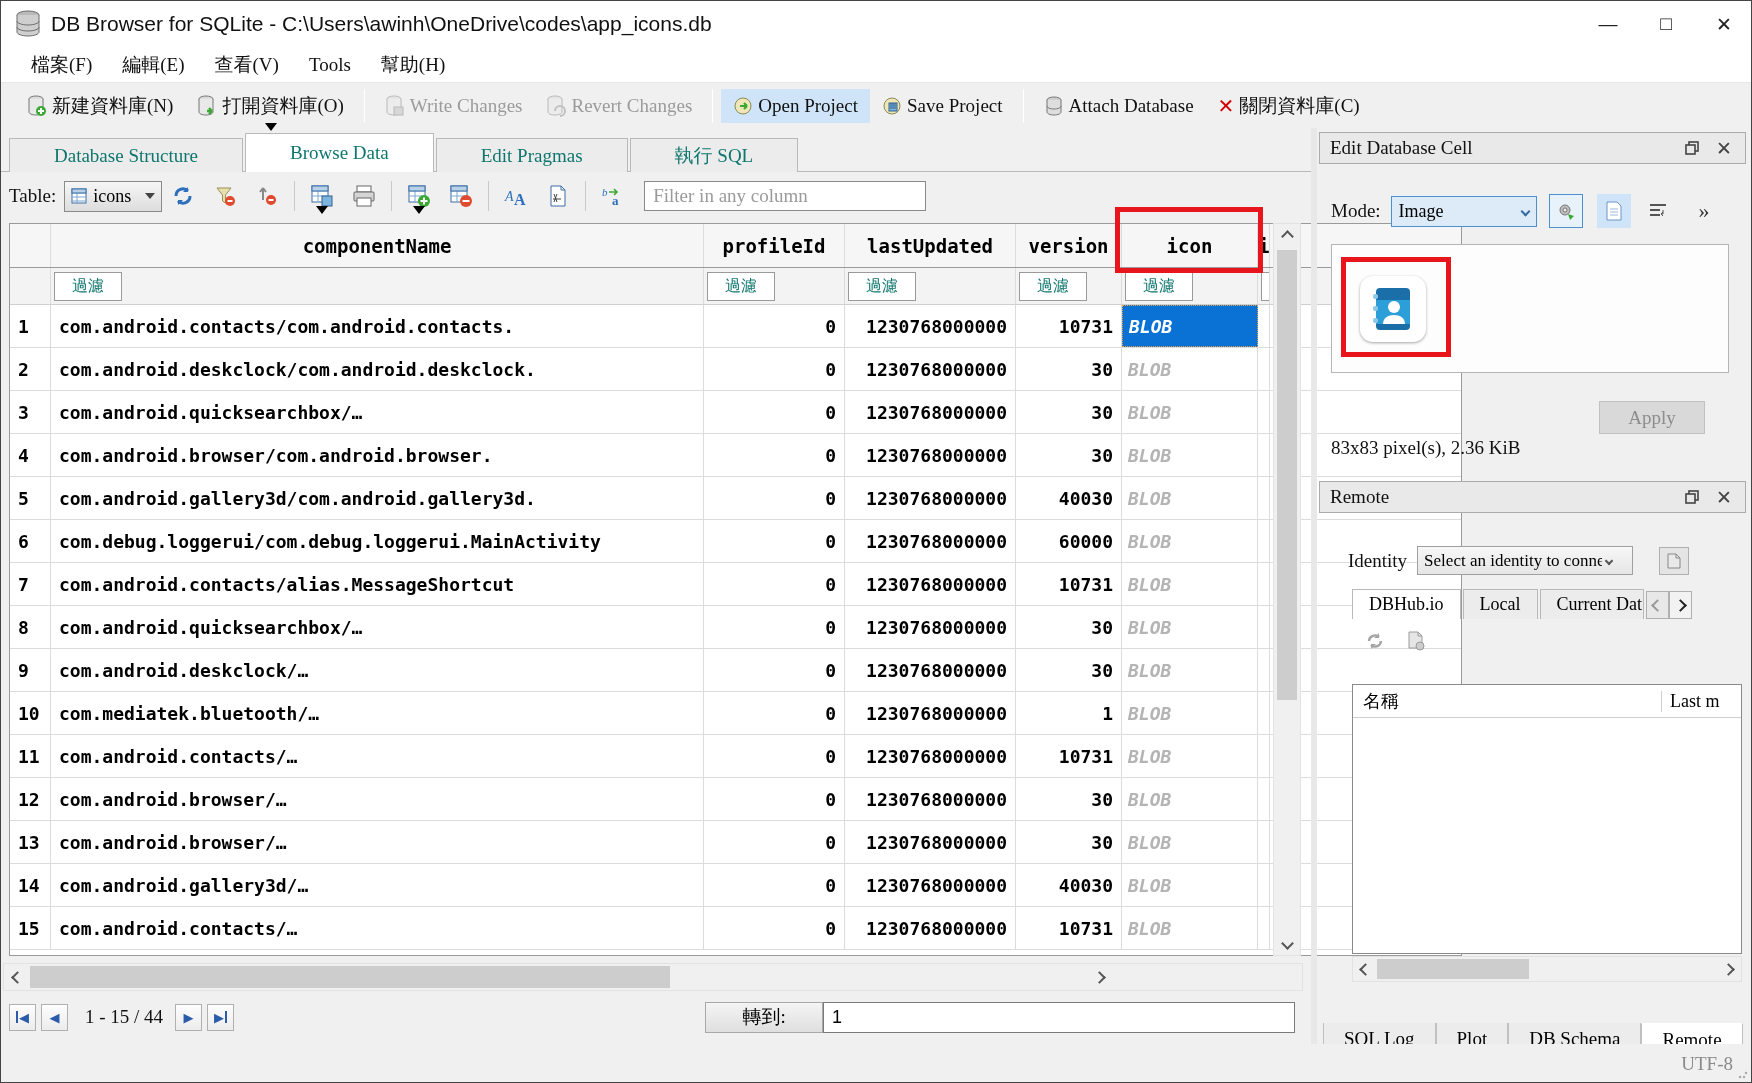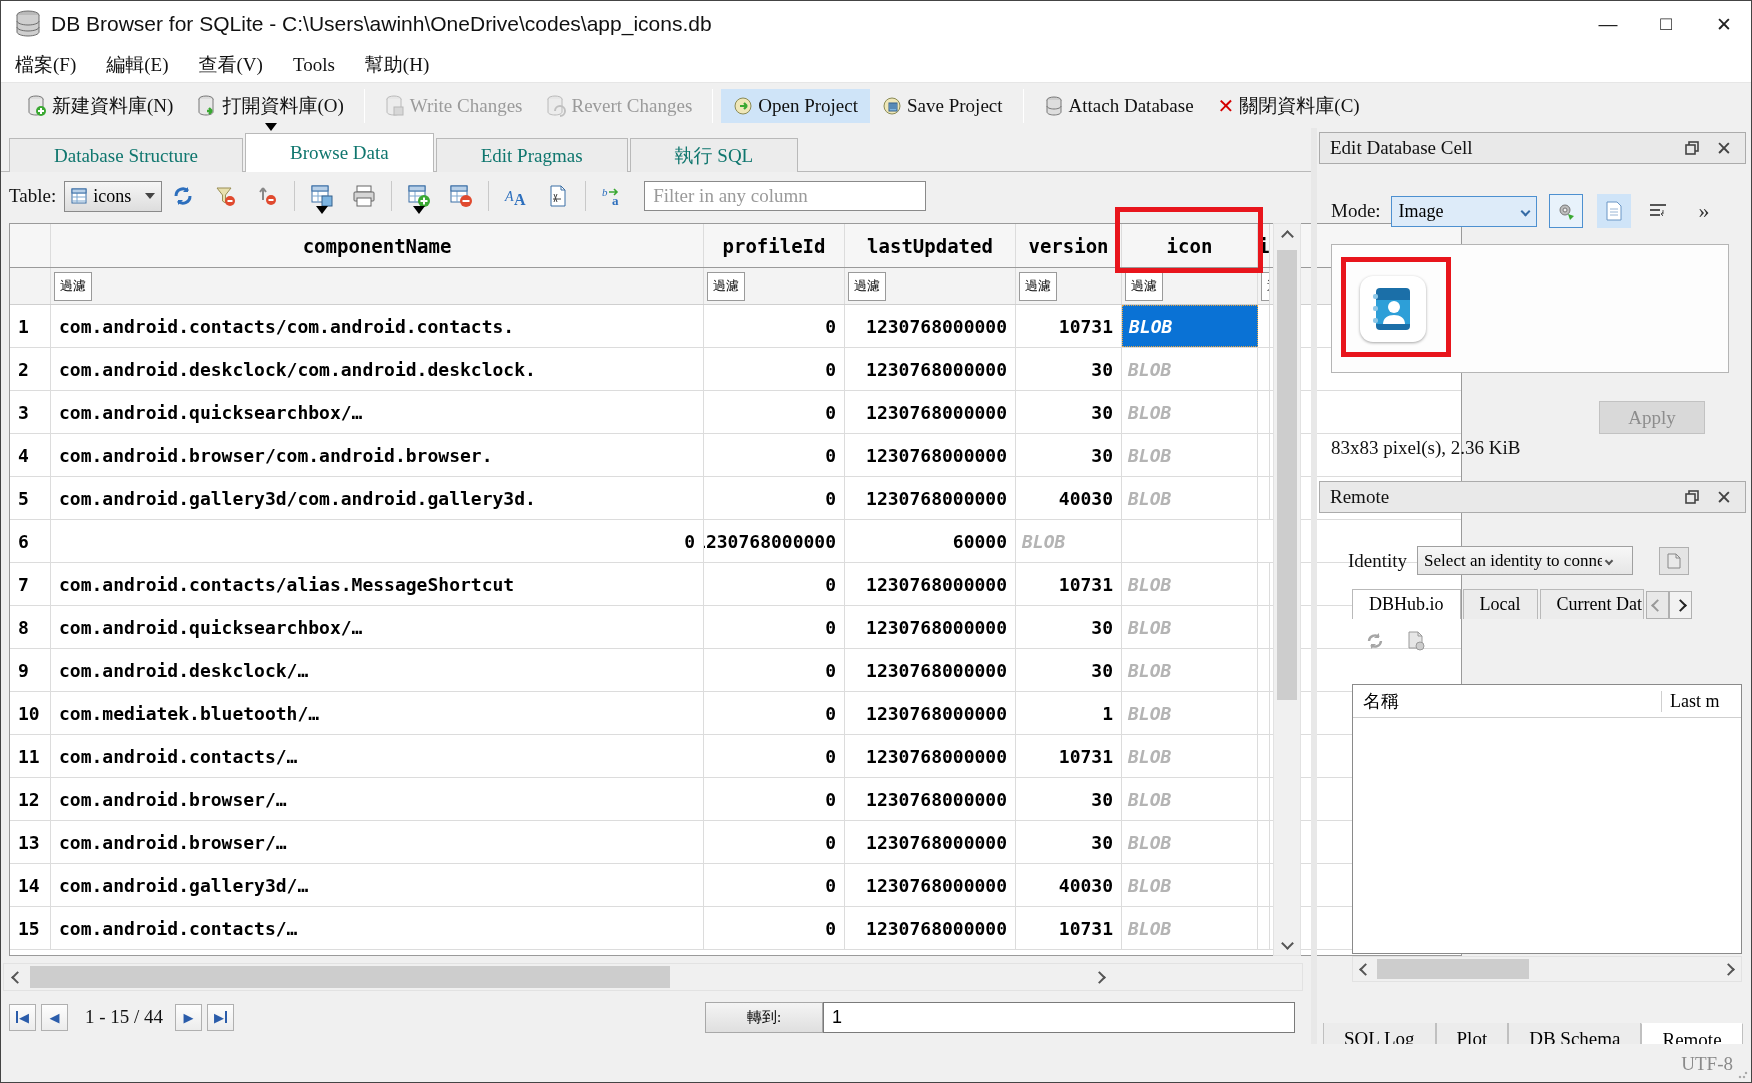--- a/index.html
+++ b/index.html
@@ -15,21 +15,21 @@
   .abs{position:absolute}
 
   
   .titlebar{left:0;top:0;width:1752px;height:46px;background:#fff;display:flex;align-items:center}
   .title-text{font-family:var(--sans);font-size:21px;color:#111;margin-left:10px}
   .win-btn{width:58px;height:46px;display:flex;align-items:center;justify-content:center;font-family:var(--sans);font-size:19px;color:#222}
   .win-ctl{position:absolute;right:0;top:0;display:flex}
   .db-logo{margin-left:14px}
 
   
-  .menubar{left:0;top:46px;width:1752px;height:36px;background:#fff;display:flex;align-items:center;gap:30px;padding-left:14px;border-bottom:1px solid #e6e6e6}
+  .menubar{left:0;top:46px;width:1752px;height:36px;background:#fff;display:flex;align-items:center;gap:30px;padding-left:30px;border-bottom:1px solid #e6e6e6}
   .menu-item{font-size:19px;color:#111}
 
   
   .toolbar{left:0;top:82px;width:1752px;height:45px;background:var(--bg);display:flex;align-items:center;padding-left:14px}
   .tb-btn{display:flex;align-items:center;gap:5px;font-size:19px;color:#111;padding:6px 12px;position:relative;white-space:nowrap}
   .tb-btn.disabled{color:#9b9b9b}
   .tb-btn.hl{background:#cfe4f8}
   .tb-sep{width:1px;height:34px;background:#c4c4c4;margin:0 8px;border-right:1px solid #fff}
   .caret{width:0;height:0;border-left:6px solid transparent;border-right:6px solid transparent;border-top:8px solid #000;position:absolute;bottom:-6px;left:50%;transform:translateX(-50%)}
   .x-red{color:#d40000;font-weight:bold;font-size:20px;font-family:var(--sans)}
@@ -50,21 +50,21 @@
   .ctl-sep{width:1px;height:30px;background:#c9c9c9;margin:0 6px}
   .filter-input{width:282px;height:30px;border:1px solid #8a8a8a;background:#fff;font-size:19px;color:#9a9a9a;padding:0 8px;display:flex;align-items:center;margin-left:10px}
 
   
   .grid{left:8px;top:222px;width:1453px;height:733px;background:#fff;border:1px solid #9a9a9a}
   .g-row{display:grid;grid-template-columns:41px 653px 141px 171px 106px 136px 12px;height:43px;border-bottom:1px solid #dcdcdc}
   .g-head{height:44px;background:#f6f6f6;border-bottom:1px solid #9a9a9a}
   .g-head>div{display:flex;align-items:center;justify-content:center;font-family:var(--mono);font-weight:bold;font-size:19px;border-right:1px solid #cfcfcf;overflow:hidden}
   .g-filter{height:37px;background:#f3f3f3;border-bottom:1px solid #cfcfcf}
   .g-filter>div{border-right:1px solid #cfcfcf;padding:3px}
-  .fbox{height:29px;border:1px solid #9a9a9a;background:#fff;font-size:13px;color:#000000;display:flex;align-items:center;padding:0 5px;overflow:hidden;white-space:nowrap}
+  .fbox{height:29px;border:1px solid #9a9a9a;background:#fff;font-size:16px;color:#0f766e;display:flex;align-items:center;padding:0 17px;overflow:hidden;white-space:nowrap}
   .g-row>div{border-right:1px solid #dcdcdc;display:flex;align-items:center;overflow:hidden;white-space:nowrap}
   .rn{justify-content:flex-start;padding-left:8px;font-family:var(--mono);font-weight:bold;font-size:18px}
   .cell{font-family:var(--mono);font-weight:bold;font-size:18px}
   .cname{padding-left:8px}
   .num{justify-content:flex-end;padding-right:8px}
   .blob{font-style:italic;color:#b4b4b4;font-weight:bold;padding-left:6px}
   .blob.sel{background:var(--sel);color:#fff;border:1px dotted #e8a33d}
 
   
   .sb{background:#f0f0f0;border:1px solid #e2e2e2}
@@ -72,21 +72,21 @@
   .chev{width:9px;height:9px;border-left:2px solid #555;border-bottom:2px solid #555;display:inline-block}
   .chev.up{transform:rotate(135deg)} .chev.down{transform:rotate(-45deg)}
   .chev.left{transform:rotate(45deg)} .chev.right{transform:rotate(-135deg)}
   .sb-btn{display:flex;align-items:center;justify-content:center}
 
   .vscroll{left:1272px;top:222px;width:28px;height:733px}
   .hscroll-main{left:2px;top:962px;width:1300px;height:28px}
   .navbar{left:8px;top:998px;width:1300px;height:36px;display:flex;align-items:center}
   .nav-btn{width:27px;height:27px;border:1px solid #b0b0b0;background:linear-gradient(#fdfdfd,#ececec);display:flex;align-items:center;justify-content:center;color:var(--blue);font-size:13px;margin-right:5px;font-family:var(--sans)}
   .range{font-size:19px;margin:0 12px;color:#111;white-space:nowrap}
-  .goto-btn{width:118px;height:31px;background:linear-gradient(#f4f4f4,#dfdfdf);border:1px solid #a8a8a8;display:flex;align-items:center;justify-content:center;font-size:15px;margin-left:466px}
+  .goto-btn{width:118px;height:31px;background:linear-gradient(#f4f4f4,#dfdfdf);border:1px solid #a8a8a8;display:flex;align-items:center;justify-content:center;font-size:19px;margin-left:466px}
   .goto-input{width:472px;height:31px;background:#fff;border:1px solid #7a7a7a;font-size:18px;font-family:var(--sans);display:flex;align-items:center;padding:0 8px}
 
   
   .dock-sep{left:1310px;top:127px;width:6px;height:916px;background:#e8e8e8}
   .panel-hd{height:32px;background:#e9e9e9;border:1px solid #ababab;display:flex;align-items:center;padding:0 10px;font-size:19px;color:#111}
   .panel-hd .sp{flex:1}
   .dockico{width:22px;height:22px;display:flex;align-items:center;justify-content:center;color:#444;font-family:var(--sans);font-size:16px;margin-left:10px}
   .mode-row{display:flex;align-items:center}
   .mode-combo{width:146px;height:31px;border:1px solid #4d90d0;background:#ddebf9;display:flex;align-items:center;padding:0 7px;font-size:18px;margin-left:10px}
   .sq-btn{width:34px;height:34px;display:flex;align-items:center;justify-content:center}
@@ -409,20 +409,21 @@
           <div class="rn">5</div>
           <div class="cell cname">com.android.gallery3d/com.android.gallery3d.</div>
           <div class="cell num">0</div>
           <div class="cell num">1230768000000</div>
           <div class="cell num">40030</div>
           <div class="cell blob">BLOB</div>
           <div class="cell"></div>
         </div>
         <div class="g-row">
           <div class="rn">6</div>
+          <div class="cell cname">com.debug.loggerui/com.debug.loggerui.MainActivity</div>
           <div class="cell num">0</div>
           <div class="cell num">1230768000000</div>
           <div class="cell num">60000</div>
           <div class="cell blob">BLOB</div>
           <div class="cell"></div>
         </div>
         <div class="g-row">
           <div class="rn">7</div>
           <div class="cell cname">com.android.contacts/alias.MessageShortcut</div>
           <div class="cell num">0</div>

